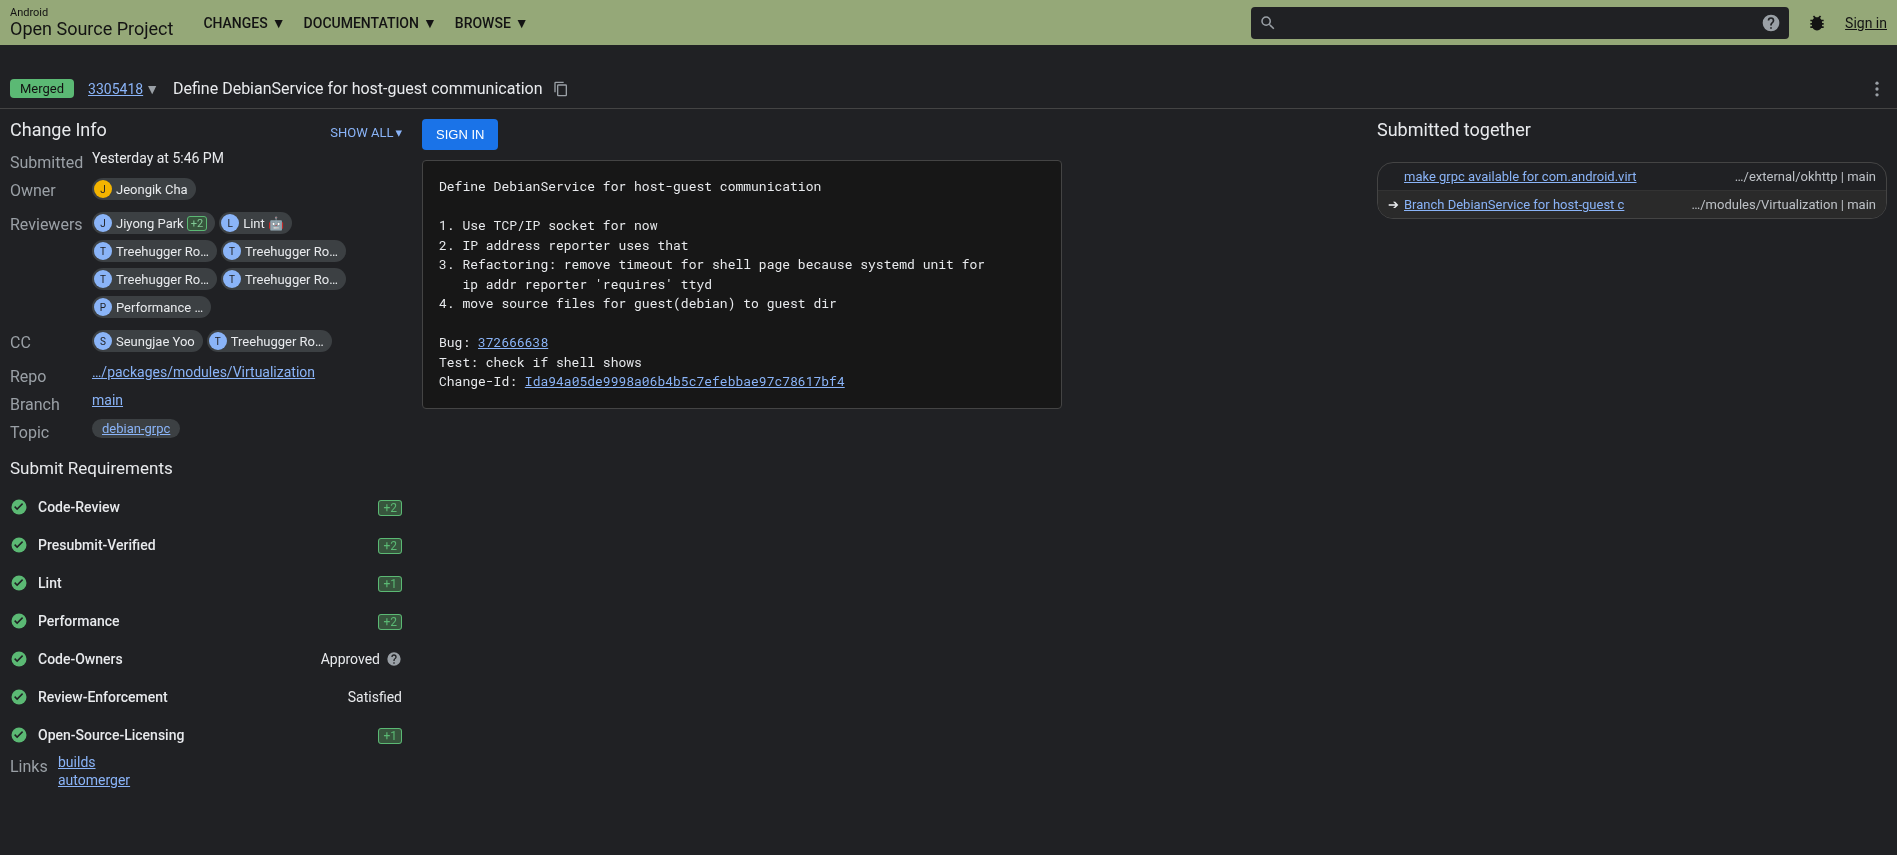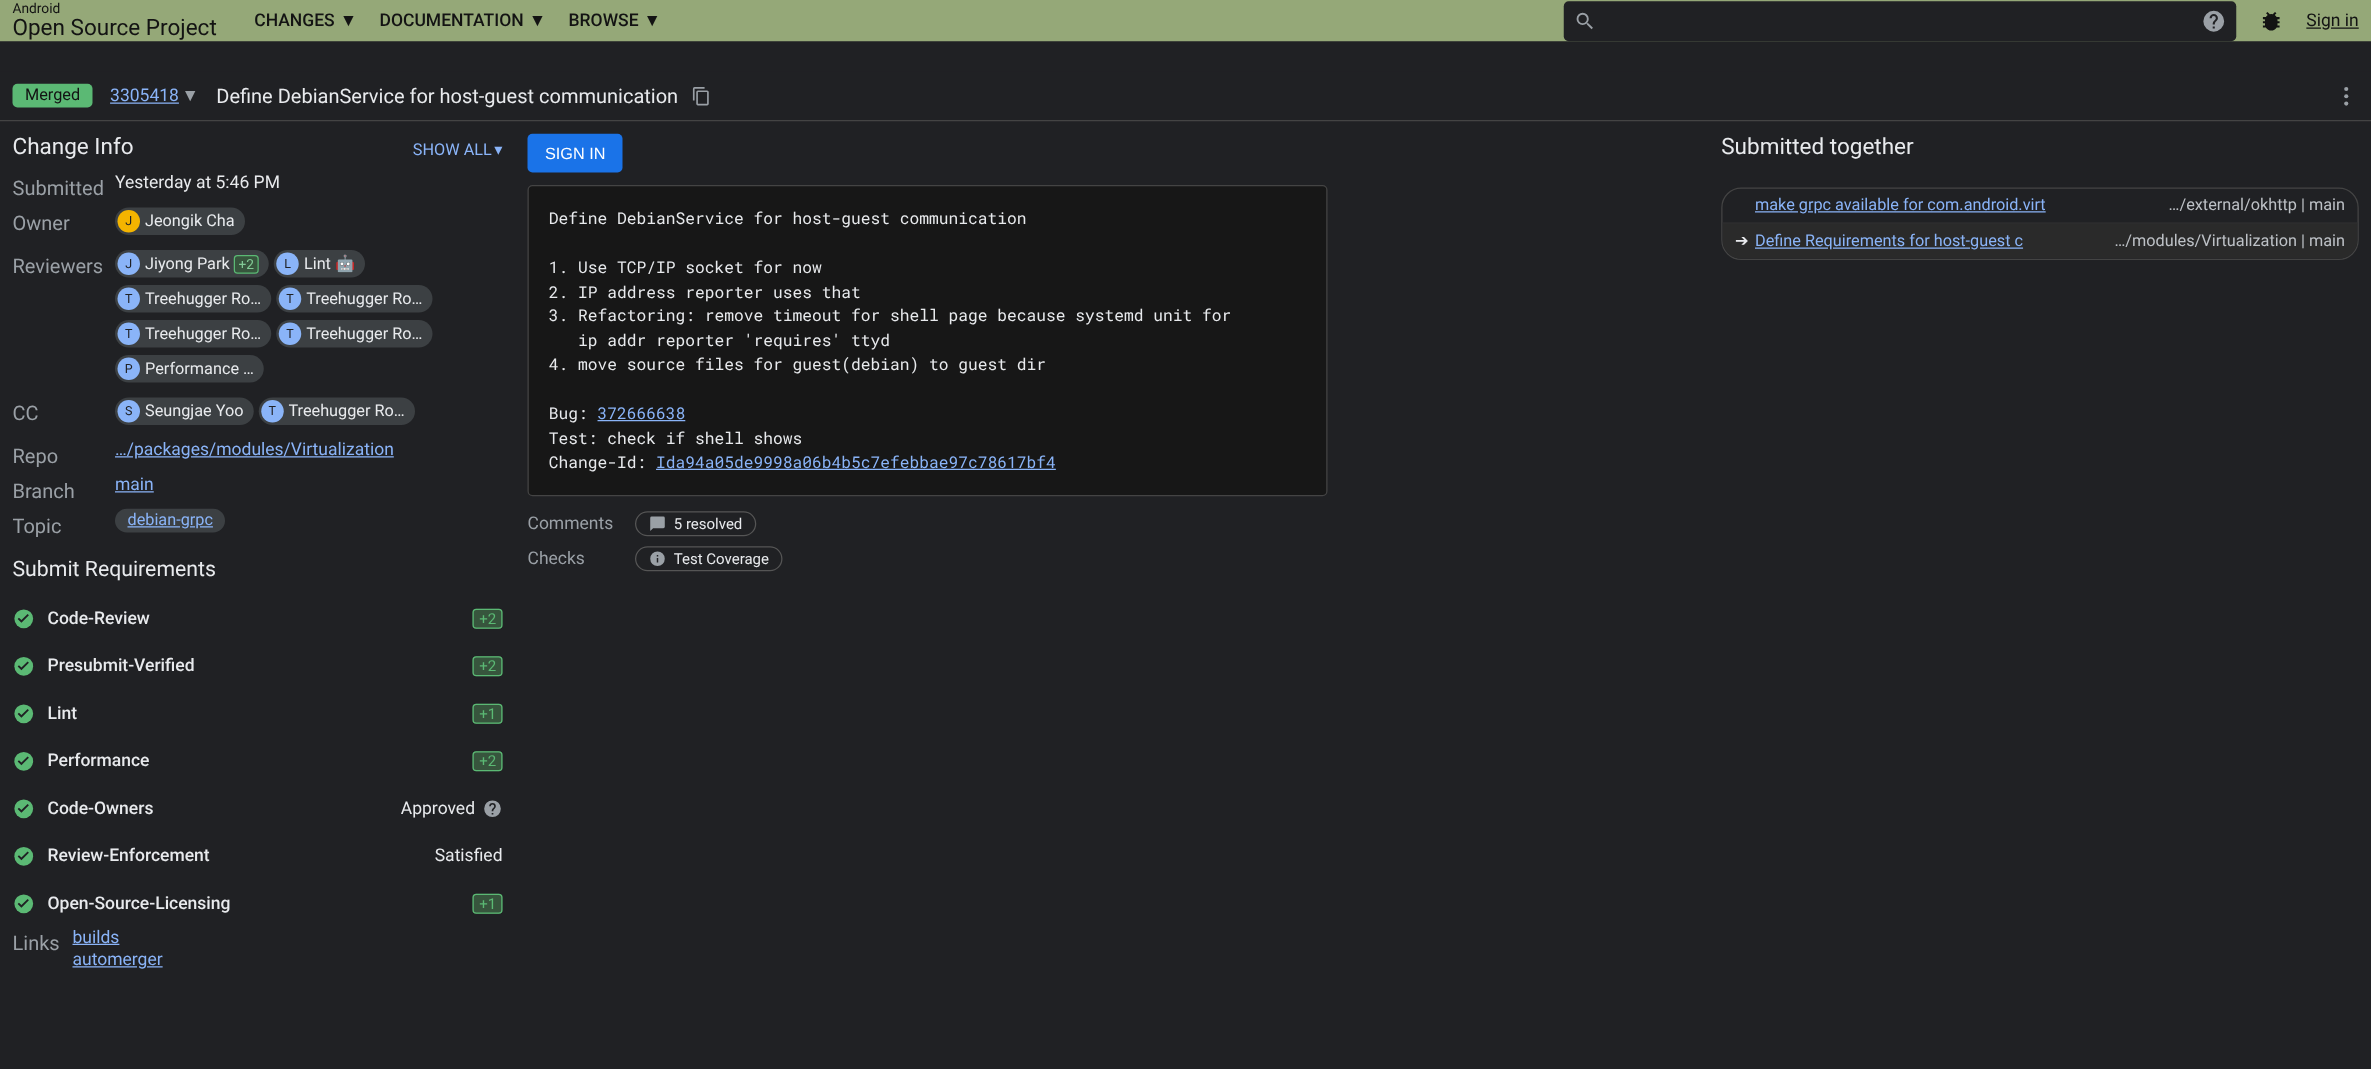--- a/index.html
+++ b/index.html
@@ -1,19 +1,19 @@
 <!DOCTYPE html>
 <html><head>
 <meta charset="utf-8">
 <style>
 * { box-sizing: border-box; margin: 0; padding: 0; }
 body { font-family: Roboto, Arial, sans-serif; background: #202124; color: #e8eaed; font-size: 14px; width: 1897px; height: 855px; overflow: hidden; }
 a { color: #8ab4f8; text-decoration: underline; cursor: pointer; }
 
-.topbar { background: #95a878; height: 33px; display: flex; align-items: center; padding: 0 10px; color: #131313; }
+.topbar { background: #95a878; height: 45px; display: flex; align-items: center; padding: 0 10px; color: #131313; }
 .logo-block { display: flex; flex-direction: column; line-height: 1.1; margin-right: 30px; }
 .logo-top { font-size: 11px; }
 .logo-bottom { font-size: 18px; font-weight: 400; }
 .topnav { display: flex; gap: 18px; }
 .topnav-item { font-weight: 500; font-size: 14px; display: flex; align-items: center; gap: 4px; cursor: pointer; }
 .search-wrap { margin-left: auto; background: #202124; border-radius: 4px; height: 32px; width: 538px; display: flex; align-items: center; padding: 0 8px; }
 .search-wrap input { background: transparent; border: none; outline: none; color: #e8eaed; flex: 1; font-size: 14px; }
 .top-actions { display: flex; align-items: center; gap: 18px; margin-left: 18px; }
 .signin-top { color: #131313; text-decoration: underline; cursor: pointer; }
 
@@ -287,51 +287,31 @@
 1. Use TCP/IP socket for now
 2. IP address reporter uses that
 3. Refactoring: remove timeout for shell page because systemd unit for
    ip addr reporter 'requires' ttyd
 4. move source files for guest(debian) to guest dir
 
 Bug: </span><a>372666638</a><span>
 Test: check if shell shows
 Change-Id: </span><a>Ida94a05de9998a06b4b5c7efebbae97c78617bf4</a></div>
 
-    <div class="meta-rows">
-      <div class="meta-row">
-        <span class="meta-label">Comments</span>
-        <span class="pill">
-          <svg width="14" height="14" viewBox="0 0 24 24" style="fill:#9aa0a6">
-              <path d="M20 2H4a2 2 0 00-2 2v18l4-4h14a2 2 0 002-2V4a2 2 0 00-2-2z"></path>
-            </svg>
-          <span>5 resolved</span>
-        </span>
-      </div>
-      <div class="meta-row">
-        <span class="meta-label">Checks</span>
-        <span class="pill">
-          <svg width="14" height="14" viewBox="0 0 24 24" style="fill:#9aa0a6">
-              <path d="M12 2a10 10 0 100 20 10 10 0 000-20zm1 15h-2v-6h2v6zm0-8h-2V7h2v2z"></path>
-            </svg>
-          <span>Test Coverage</span>
-        </span>
-      </div>
-    </div>
   </div>
 
   <div class="col-right sub-together">
     <h2>Submitted together</h2>
     <div class="rel-list">
       <div class="rel-item">
         <span class="rel-arrow"></span>
         <span class="rel-title">make grpc available for com.android.virt</span>
         <span class="rel-path">…/external/okhttp | main</span>
       </div>
       <div class="rel-item active">
         <span class="rel-arrow">➔</span>
-        <span class="rel-title">Define Requirements for host-guest c</span>
+        <span class="rel-title">Branch DebianService for host-guest c</span>
         <span class="rel-path">…/modules/Virtualization | main</span>
       </div>
     </div>
   </div>
 
 </div>
 
 </body></html>

